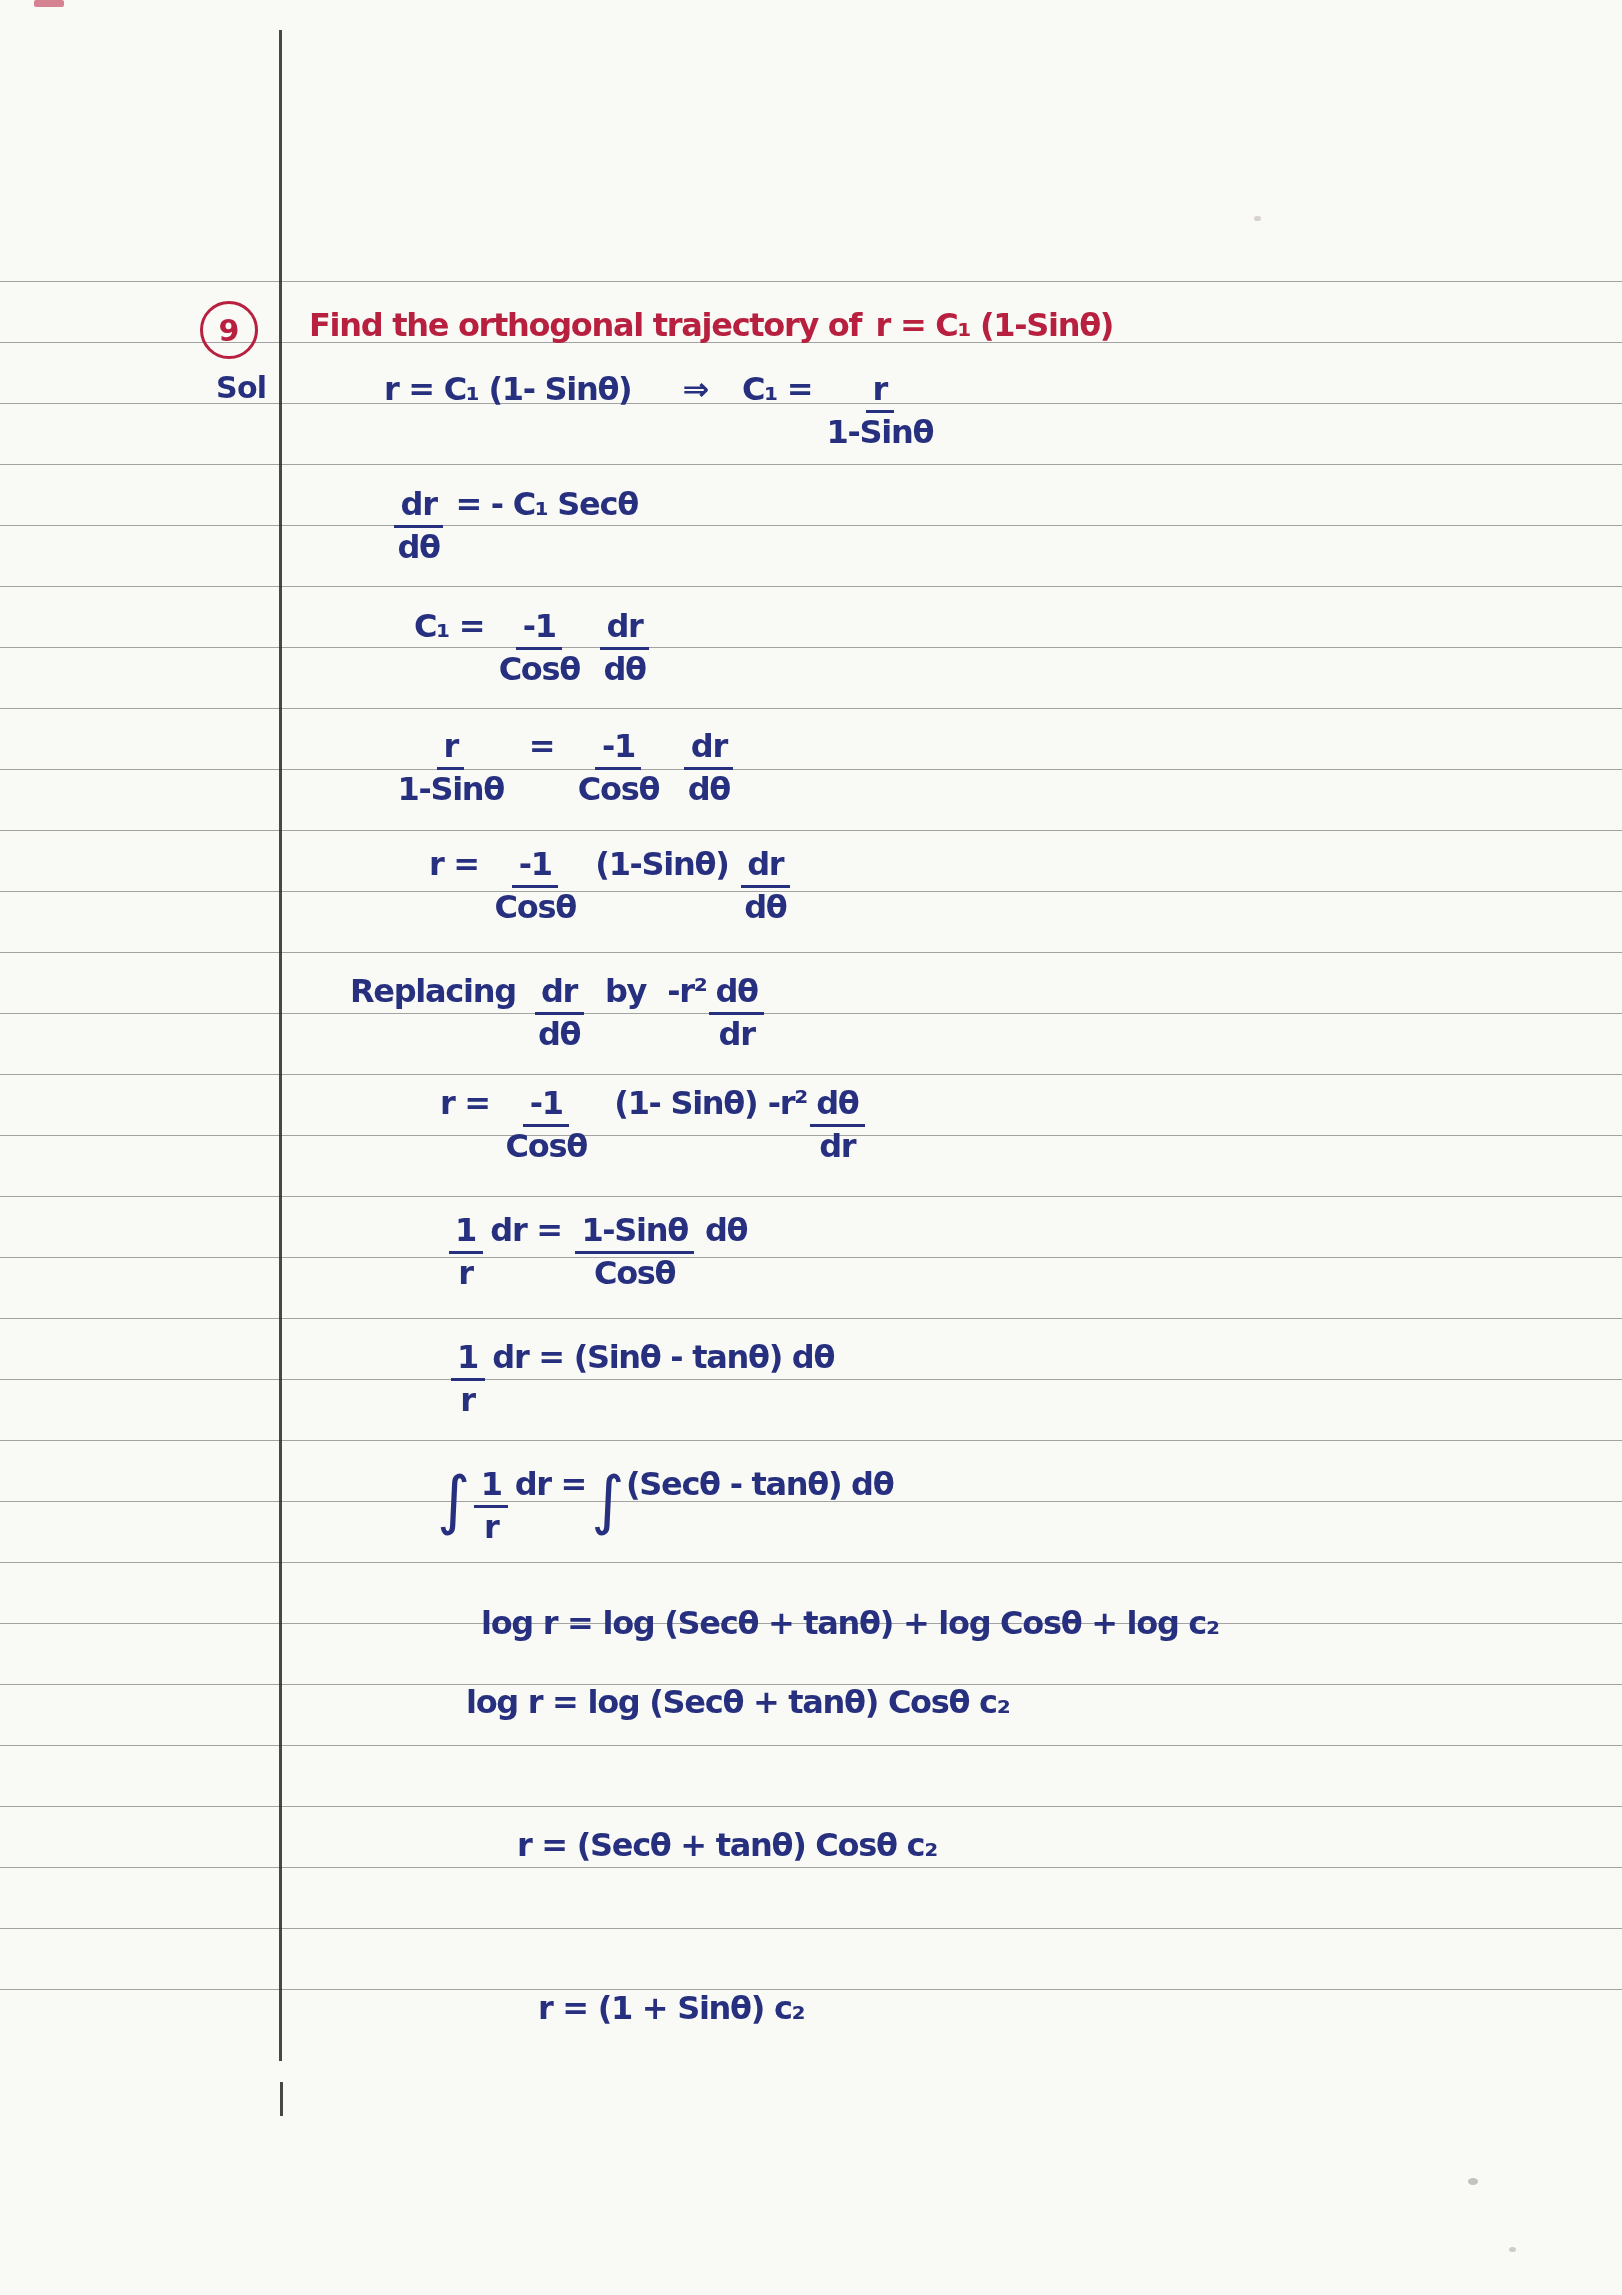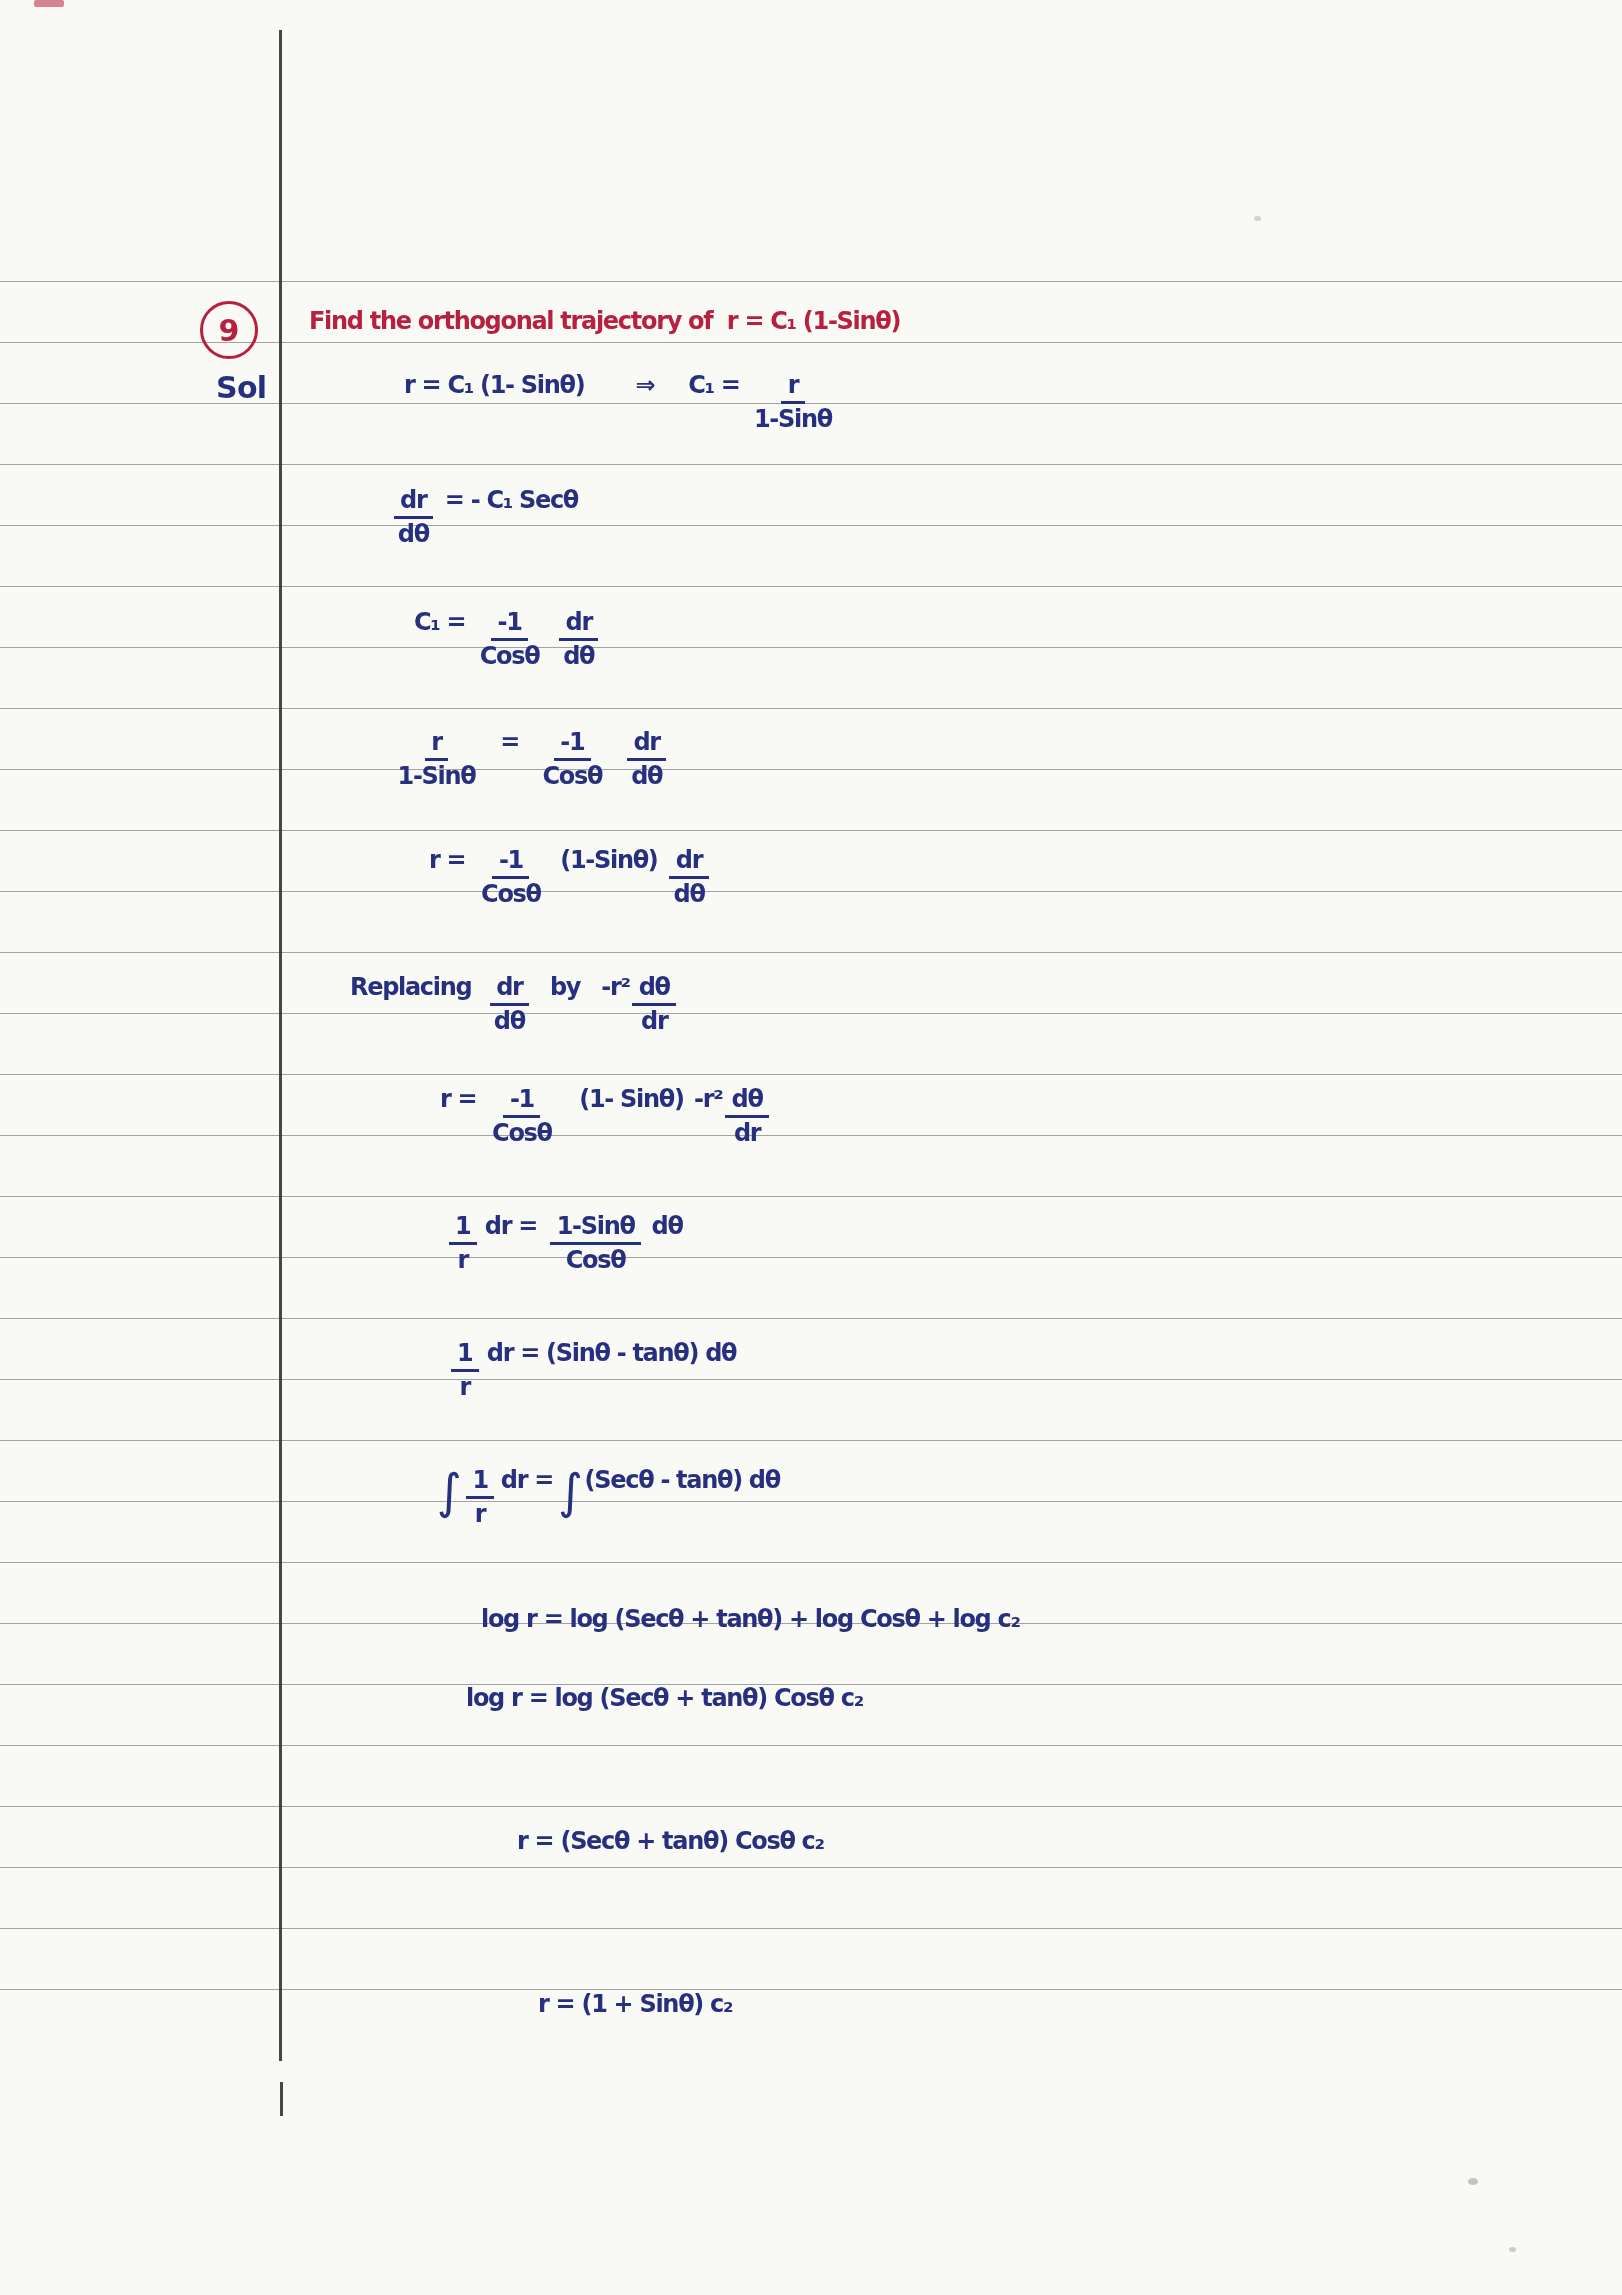--- a/index.html
+++ b/index.html
@@ -34,21 +34,21 @@
 
   .sol{
     position:absolute;left:216px;top:370px;
     color:var(--ink,#27307f);font-size:30px;font-weight:bold;letter-spacing:-0.7px;
   }
 
   
   .row{
     position:absolute;white-space:nowrap;
     color:var(--ink,#27307f);
-    font-size:24px;font-weight:bold;letter-spacing:-1.3px;line-height:1.12;
+    font-size:32px;font-weight:bold;letter-spacing:-1.3px;line-height:1.12;
   }
   .row.red{color:var(--red,#b8203f);}
   .txt{display:inline;}
   .sp{display:inline-block;height:0.7px;}
   .frac{
     display:inline-flex;flex-direction:column;align-items:center;
     text-align:center;margin:0 2.6px;
   }
   .frac .num{padding:0 6.5px 2px 6.5px;border-bottom:3.3px solid currentColor;}
   .frac .den{padding:2.6px 3.9px 0 3.9px;}
@@ -77,21 +77,21 @@
   <div class="speck3"></div>
 
   <div class="qcircle">
     <span>9</span>
   </div>
 
   <div class="sol">Sol</div>
 
   <div id="mathRows">
       <div class="row red" style="left: 309px; top: 308px;"><span class="txt">Find the orthogonal trajectory of</span><span class="sp" style="width: 14.4px;"></span><span class="txt">r = C₁ (1-Sinθ)</span></div>
-      <div class="row" style="left: 404px; top: 372px;"><span class="txt">r = C₁ (1- Sinθ)</span><span class="sp" style="width: 51px;"></span><span class="txt">⇒</span><span class="sp" style="width: 34px;"></span><span class="txt">C₁ =</span><span class="sp" style="width: 7.9px;"></span><span class="frac">
+      <div class="row" style="left: 384px; top: 372px;"><span class="txt">r = C₁ (1- Sinθ)</span><span class="sp" style="width: 51px;"></span><span class="txt">⇒</span><span class="sp" style="width: 34px;"></span><span class="txt">C₁ =</span><span class="sp" style="width: 7.9px;"></span><span class="frac">
           <span class="num">r</span>
           <span class="den">1-Sinθ</span>
         </span></div>
       <div class="row" style="left: 391px; top: 487px;"><span class="frac">
           <span class="num">dr</span>
           <span class="den">dθ</span>
         </span><span class="sp" style="width: 9.2px;"></span><span class="txt">= - C₁ Secθ</span></div>
       <div class="row" style="left: 414px; top: 609px;"><span class="txt">C₁ =</span><span class="sp" style="width: 7.9px;"></span><span class="frac">
           <span class="num">-1</span>
           <span class="den">Cosθ</span>

